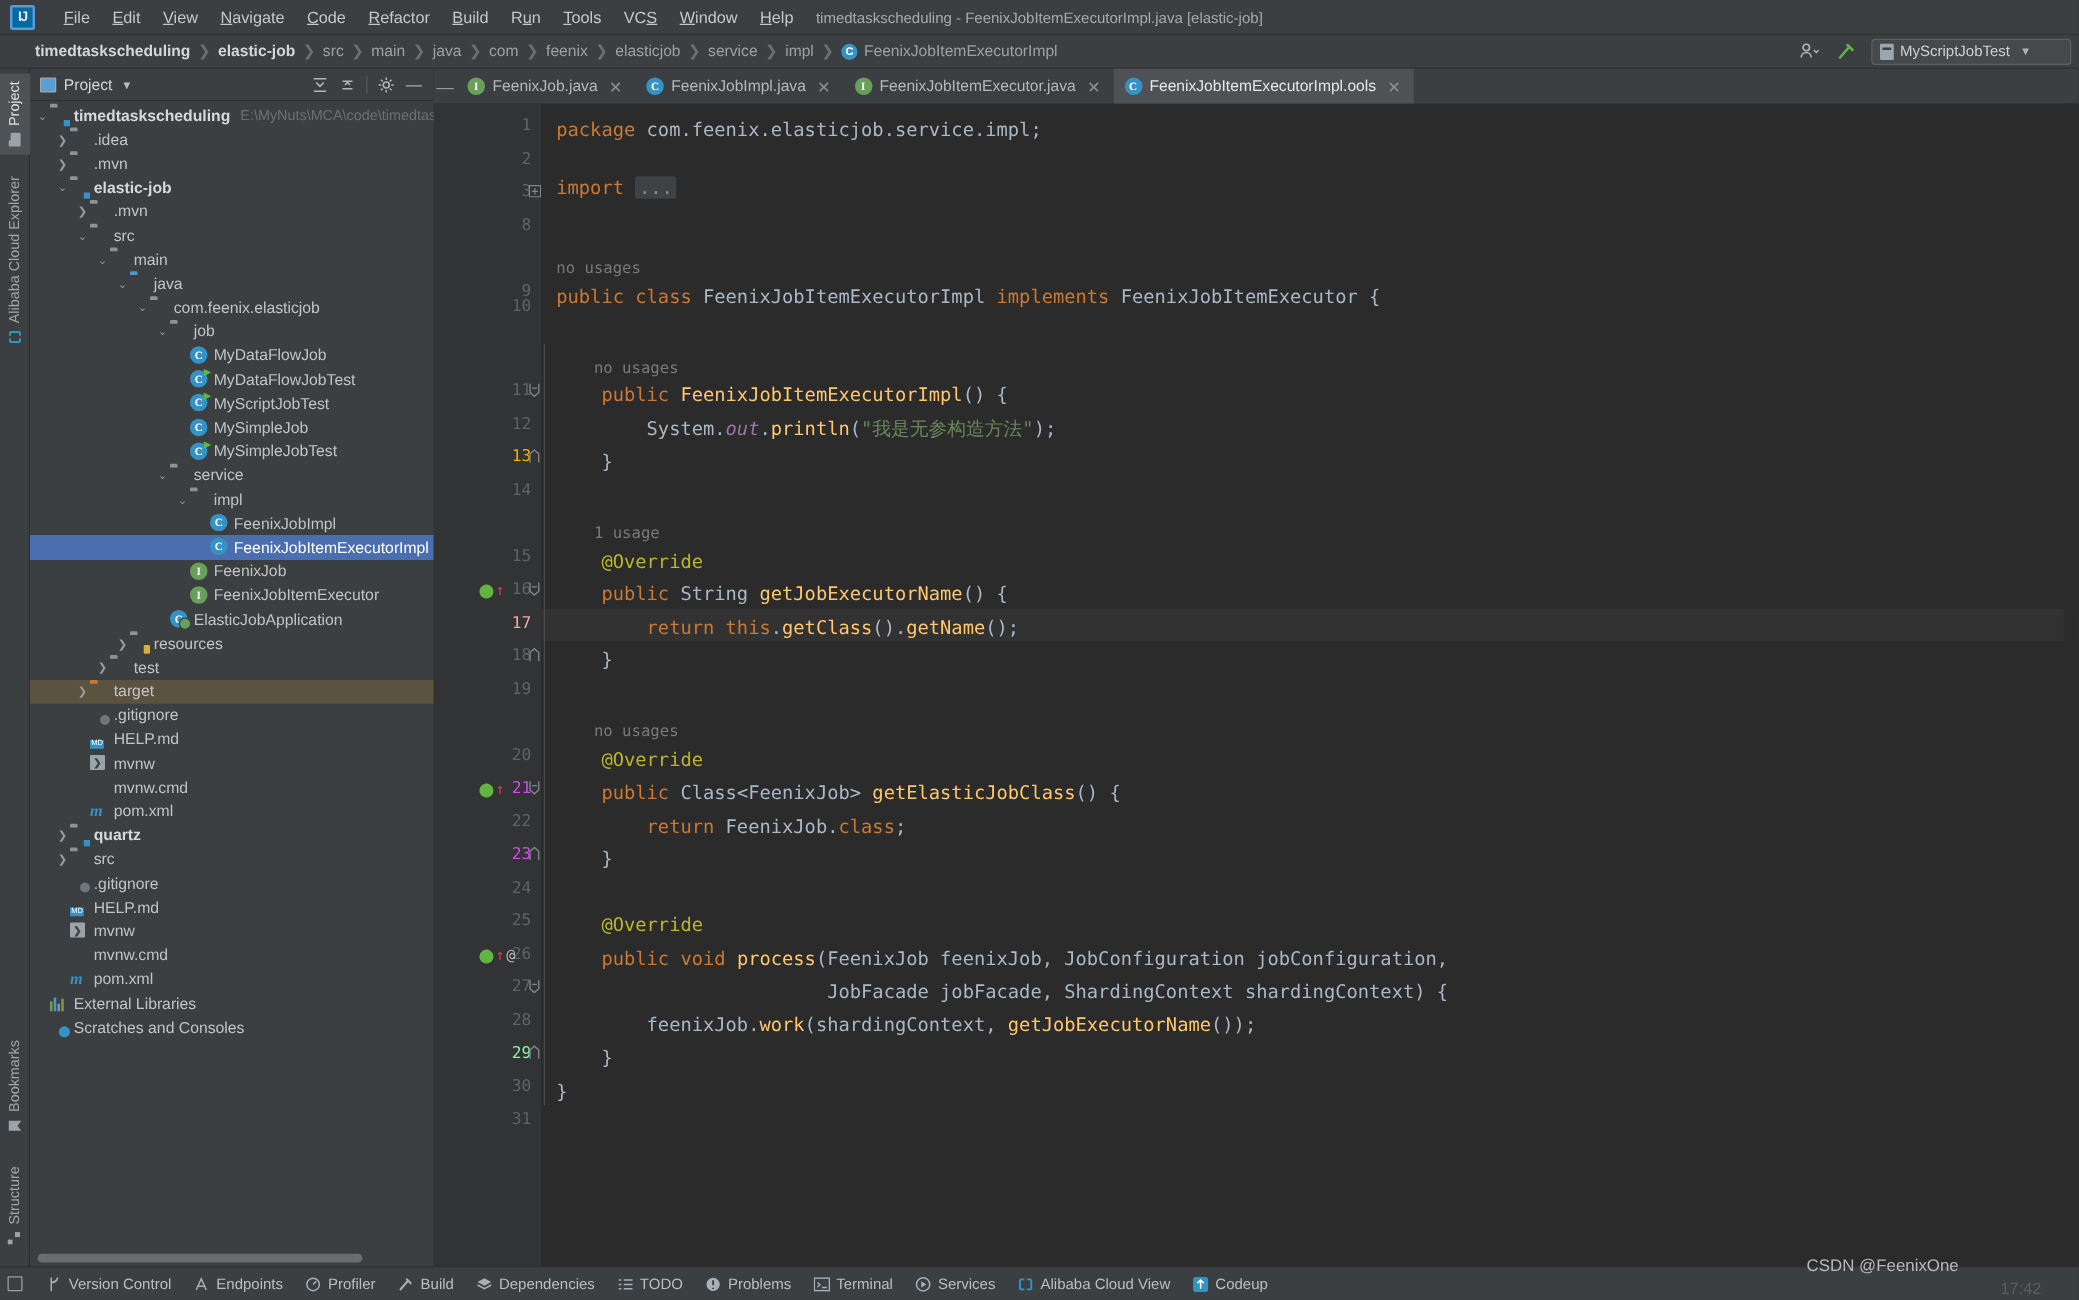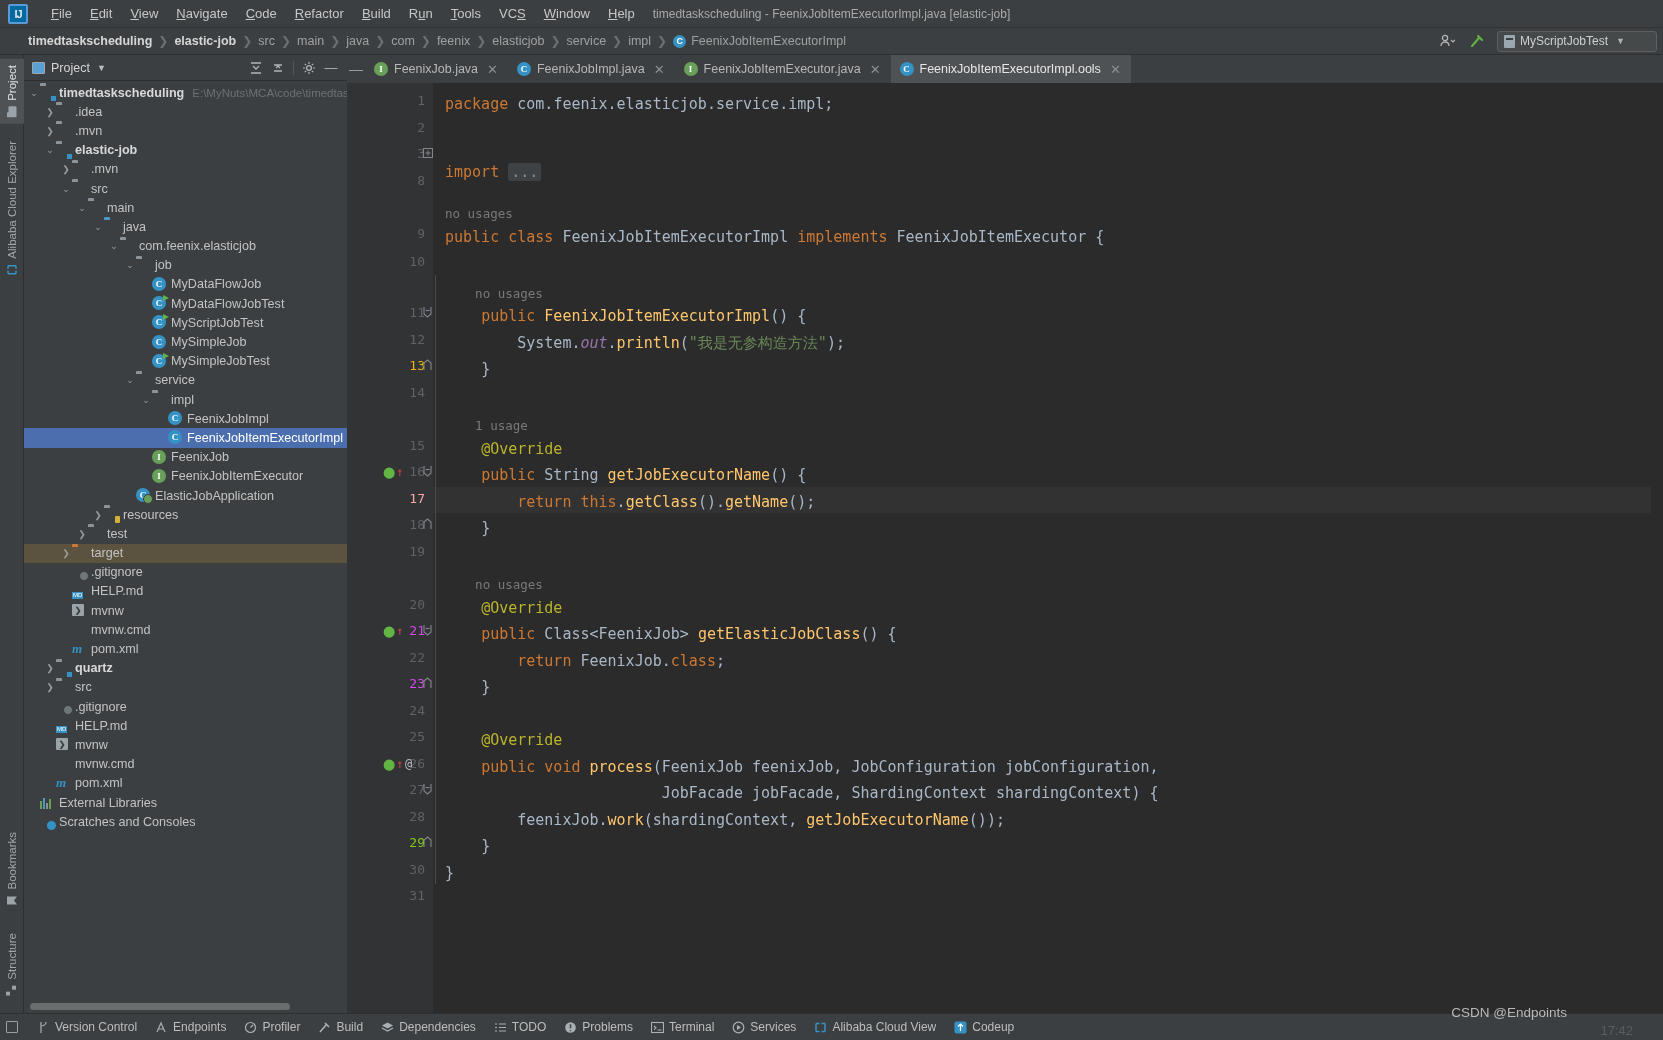--- a/index.html
+++ b/index.html
@@ -621,21 +621,21 @@
             </div>
           </div>
       </div>
       <div class="editorbody">
         <div class="gutter" id="gutter">
             <div class="gline" style="top: 10px; color: rgb(96, 99, 102);">1</div>
             <div class="gline" style="top: 36.5px; color: rgb(96, 99, 102);">2</div>
             <div class="gline" style="top: 63px; color: rgb(96, 99, 102);">3</div>
             <div class="gline" style="top: 89.5px; color: rgb(96, 99, 102);">8</div>
             <div class="gline" style="top: 142.5px; color: rgb(96, 99, 102);">9</div>
-            <div class="gline" style="top: 171px; color: rgb(96, 99, 102);">10</div>
+            <div class="gline" style="top: 155px; color: rgb(96, 99, 102);">10</div>
             <div class="gline" style="top: 222px; color: rgb(96, 99, 102);">11</div>
             <div class="foldmark" style="top: 223px; left: 76px; color: rgb(124, 127, 130);"><svg width="9" height="12" viewBox="0 0 9 12">
                 <path d="M1 1v7l3.5 3L8 8V1" fill="none" stroke="#80868b" stroke-width="1.1"></path>
                 <path d="M2.6 4.5h4" stroke="#80868b" stroke-width="1.1"></path>
               </svg></div>
             <div class="gline" style="top: 248.5px; color: rgb(96, 99, 102);">12</div>
             <div class="gline" style="top: 275px; color: #eab308;">13</div>
             <div class="foldmark" style="top: 276px; left: 76px; color: rgb(124, 127, 130);"><svg width="9" height="12" viewBox="0 0 9 12">
                 <path d="M1 11V4l3.5-3L8 4v7" fill="none" stroke="#80868b" stroke-width="1.1"></path>
               </svg></div>
@@ -669,34 +669,34 @@
             <div class="gline" style="top: 646px; color: rgb(96, 99, 102);">25</div>
             <div class="gline" style="top: 672.5px; color: rgb(96, 99, 102);">26</div>
             <div class="rungut-ico" style="top: 673.5px; left: 36px;"><span class="green-run" style="font-size:11px;">⬤</span><span class="red-arrow" style="font-size:12px;margin-left:1px;">↑</span></div>
             <div class="rungut-ico" style="top: 673.5px; left: 58px; color: rgb(185, 185, 185); font-size: 12px;">@</div>
             <div class="gline" style="top: 699px; color: rgb(96, 99, 102);">27</div>
             <div class="foldmark" style="top: 700px; left: 76px; color: rgb(124, 127, 130);"><svg width="9" height="12" viewBox="0 0 9 12">
                 <path d="M1 1v7l3.5 3L8 8V1" fill="none" stroke="#80868b" stroke-width="1.1"></path>
                 <path d="M2.6 4.5h4" stroke="#80868b" stroke-width="1.1"></path>
               </svg></div>
             <div class="gline" style="top: 725.5px; color: rgb(96, 99, 102);">28</div>
-            <div class="gline" style="top: 752px; color: #84cc16;">29</div>
+            <div class="gline" style="top: 752px; color: #86efac;">29</div>
             <div class="foldmark" style="top: 753px; left: 76px; color: rgb(124, 127, 130);"><svg width="9" height="12" viewBox="0 0 9 12">
                 <path d="M1 11V4l3.5-3L8 4v7" fill="none" stroke="#80868b" stroke-width="1.1"></path>
               </svg></div>
             <div class="gline" style="top: 778.5px; color: rgb(96, 99, 102);">30</div>
             <div class="gline" style="top: 805px; color: rgb(96, 99, 102);">31</div>
             <div class="foldmark" style="top: 65px; left: 76px;"><svg width="10" height="10" viewBox="0 0 10 10">
                 <rect x="0.5" y="0.5" width="9" height="9" fill="none" stroke="#80868b"></rect>
                 <path d="M2.5 5h5M5 2.5v5" stroke="#80868b" stroke-width="1"></path>
               </svg></div>
           </div>
         <div class="codepane" id="codepane">
             <div class="cline" style="top: 8px; padding-left: 12px;"><span class="kw">package</span><span class="txt"> </span><span class="txt">com</span><span class="txt">.</span><span class="txt">feenix</span><span class="txt">.</span><span class="txt">elasticjob</span><span class="txt">.</span><span class="txt">service</span><span class="txt">.</span><span class="txt">impl</span><span class="txt">;</span></div>
-            <div class="cline" style="top: 76px; padding-left: 12px;"><span class="kw">import</span> <span class="fold-ellipsis">...</span></div>
+            <div class="cline" style="top: 54px; padding-left: 12px;"><span class="kw">import</span> <span class="fold-ellipsis">...</span></div>
             <div class="hintline" style="top: 118px; padding-left: 12px;">no usages</div>
             <div class="cline" style="top: 140.5px; padding-left: 12px;"><span class="kw">public</span><span class="txt"> </span><span class="kw">class</span><span class="txt"> </span><span class="txt">FeenixJobItemExecutorImpl</span><span class="txt"> </span><span class="kw">implements</span><span class="txt"> </span><span class="txt">FeenixJobItemExecutor</span><span class="txt"> </span><span class="txt">{</span></div>
             <div class="hintline" style="top: 197.5px; padding-left: 12px;">    no usages</div>
             <div class="cline" style="top: 220px; padding-left: 12px;"><span class="txt"> </span><span class="txt"> </span><span class="txt"> </span><span class="txt"> </span><span class="kw">public</span><span class="txt"> </span><span class="fn">FeenixJobItemExecutorImpl</span><span class="txt">(</span><span class="txt">)</span><span class="txt"> </span><span class="txt">{</span></div>
             <div class="cline" style="top: 246.5px; padding-left: 12px;"><span class="txt"> </span><span class="txt"> </span><span class="txt"> </span><span class="txt"> </span><span class="txt"> </span><span class="txt"> </span><span class="txt"> </span><span class="txt"> </span><span class="txt">System</span><span class="txt">.</span><span class="fld">out</span><span class="txt">.</span><span class="fn">println</span><span class="txt">(</span><span class="str">"我是无参构造方法"</span><span class="txt">)</span><span class="txt">;</span></div>
             <div class="cline" style="top: 273px; padding-left: 12px;"><span class="txt"> </span><span class="txt"> </span><span class="txt"> </span><span class="txt"> </span><span class="txt">}</span></div>
             <div class="hintline" style="top: 330px; padding-left: 12px;">    1 usage</div>
             <div class="cline" style="top: 352.5px; padding-left: 12px;"><span class="txt"> </span><span class="txt"> </span><span class="txt"> </span><span class="txt"> </span><span class="ann">@Override</span></div>
             <div class="cline" style="top: 379px; padding-left: 12px;"><span class="txt"> </span><span class="txt"> </span><span class="txt"> </span><span class="txt"> </span><span class="kw">public</span><span class="txt"> </span><span class="txt">String</span><span class="txt"> </span><span class="fn">getJobExecutorName</span><span class="txt">(</span><span class="txt">)</span><span class="txt"> </span><span class="txt">{</span></div>
             <div class="curline-hl" style="top: 403.5px; height: 26.5px;"></div>
@@ -813,16 +813,16 @@
         <div class="bbtn">
           <span class="bico">
             <svg width="13" height="13" viewBox="0 0 13 13">
               <rect x="0.5" y="0.5" width="12" height="12" rx="2" fill="#3592c4"></rect>
               <path d="M6.5 3v7M4 5.5l2.5-2.5L9 5.5" stroke="#fff" stroke-width="1.2" fill="none"></path>
             </svg>
           </span>
           <span>Codeup</span>
         </div>
       </div>
-    <div class="watermark">CSDN @Endpoints</div>
+    <div class="watermark">CSDN @FeenixOne</div>
     <div class="wm2">17:42</div>
   </div>
 </div>
 
 </body></html>

